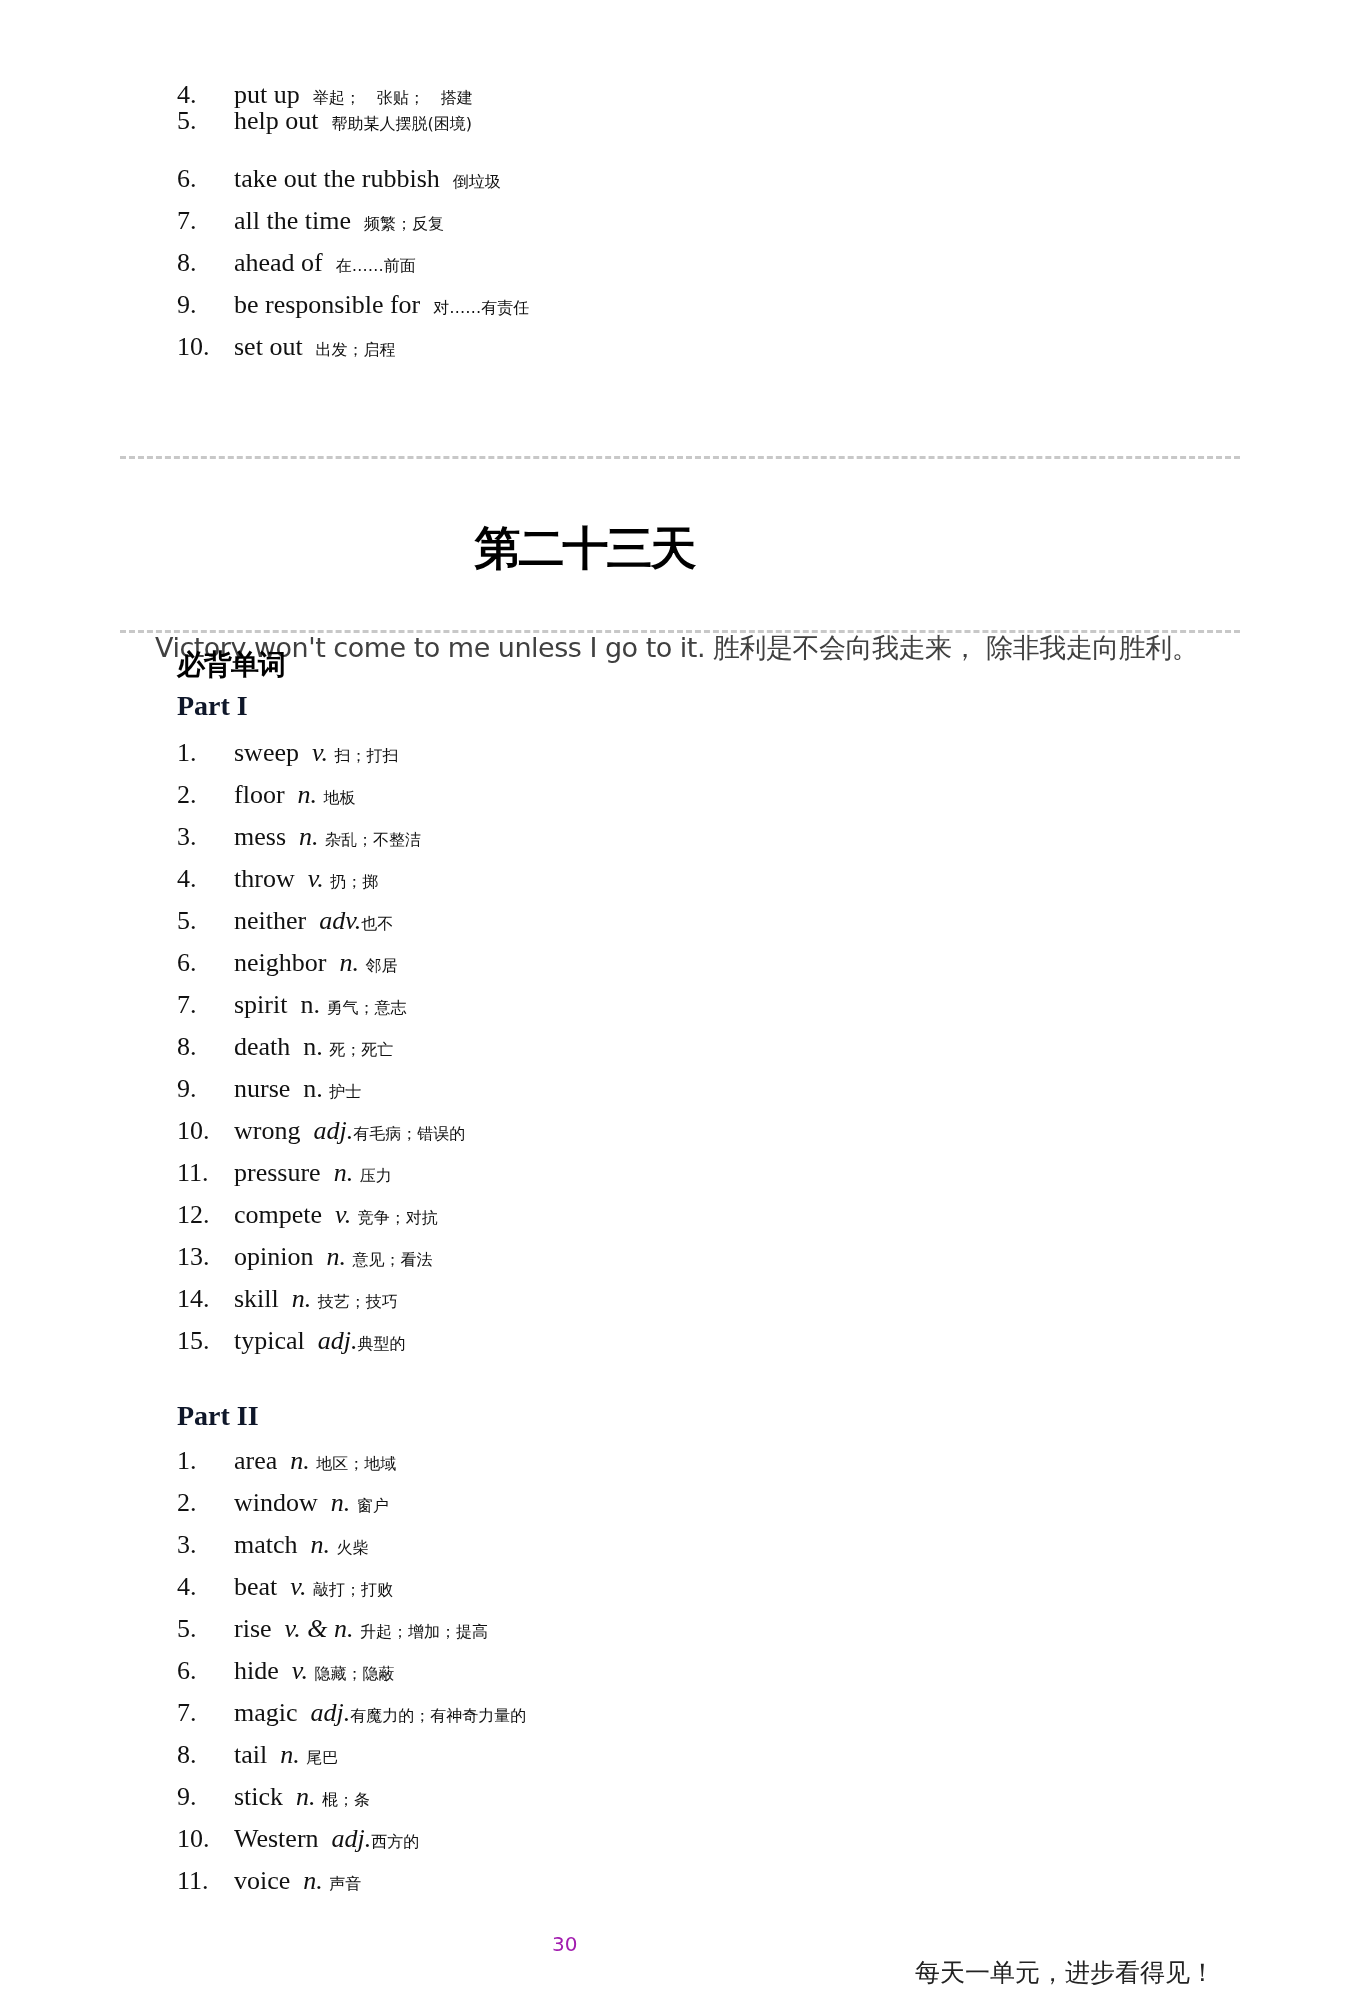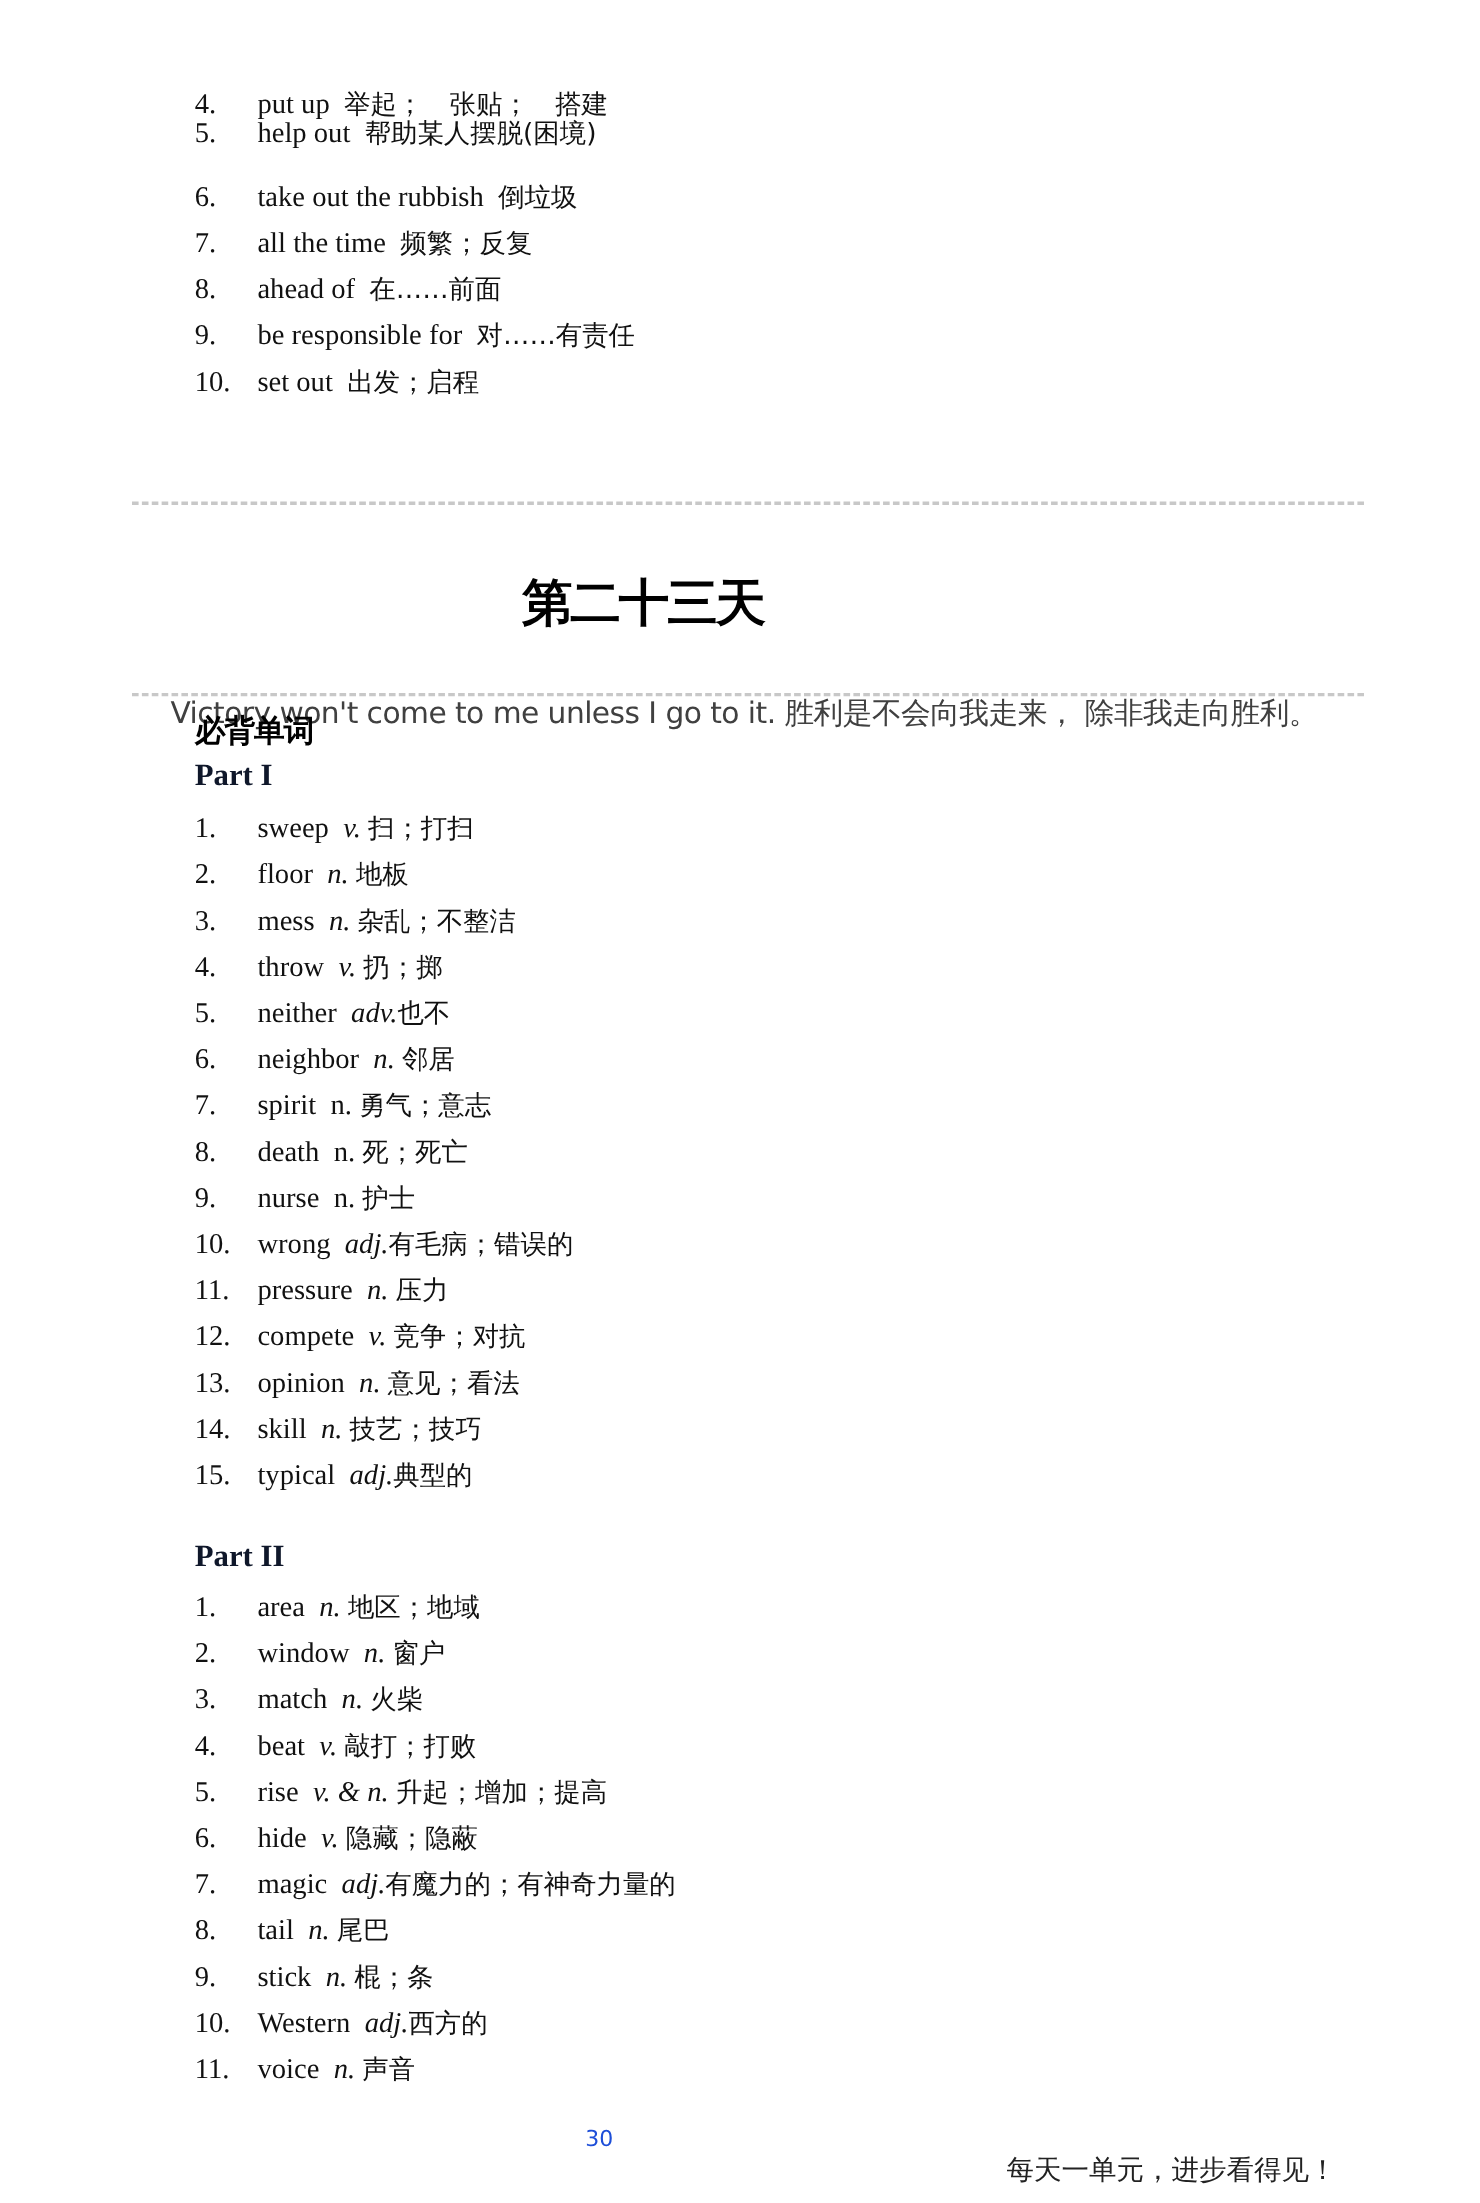--- a/index.html
+++ b/index.html
@@ -9,21 +9,21 @@
       font-family: "Liberation Serif", "DejaVu Serif", serif;
     }
     .item {
       position: absolute; left: 177px;
       font-size: 26px; line-height: 34px; white-space: nowrap;
     }
     .num { display: inline-block; width: 57px; }
     .en { font-family: "Liberation Serif", serif; }
     .pos { font-style: italic; font-family: "Liberation Serif", serif; }
     .pos.plain { font-style: normal; }
-    .cn { font-family: "DejaVu Sans", sans-serif; font-size: 24px; }
+    .cn { font-family: "DejaVu Sans", sans-serif; font-size: 16px; }
     .sep {
       position: absolute; left: 120px; width: 1120px; height: 0;
       border-top: 3px dashed #c8c8c8;
     }
     .day-title {
       position: absolute; left: 0; width: 1169px; top: 518px;
       text-align: center; font-family: "DejaVu Sans", sans-serif;
       font-weight: bold; font-size: 46px; letter-spacing: -2px; color: #000;
     }
     .motto {
@@ -34,22 +34,22 @@
     .section-label {
       position: absolute; left: 177px; top: 646px;
       font-family: "DejaVu Sans", sans-serif; font-weight: bold; font-size: 28px; color: #000;
       letter-spacing: -1px;
     }
     .part-title {
       position: absolute; left: 177px;
       font-family: "Liberation Serif", serif; font-weight: bold; font-size: 28px; color: #0f172a;
     }
     .page-num {
-      position: absolute; left: 532px; top: 1932px;
-      font-family: "DejaVu Sans", sans-serif; font-size: 20px; color: #1d4ed8;
+      position: absolute; left: 552px; top: 1932px;
+      font-family: "DejaVu Sans", sans-serif; font-size: 20px; color: #a21caf;
     }
     .footer-slogan {
       position: absolute; left: 915px; top: 1956px;
       font-family: "DejaVu Serif", serif; font-size: 25px; color: #222;
     }
   </style>
 </head>
 <body>
 
 <div>

